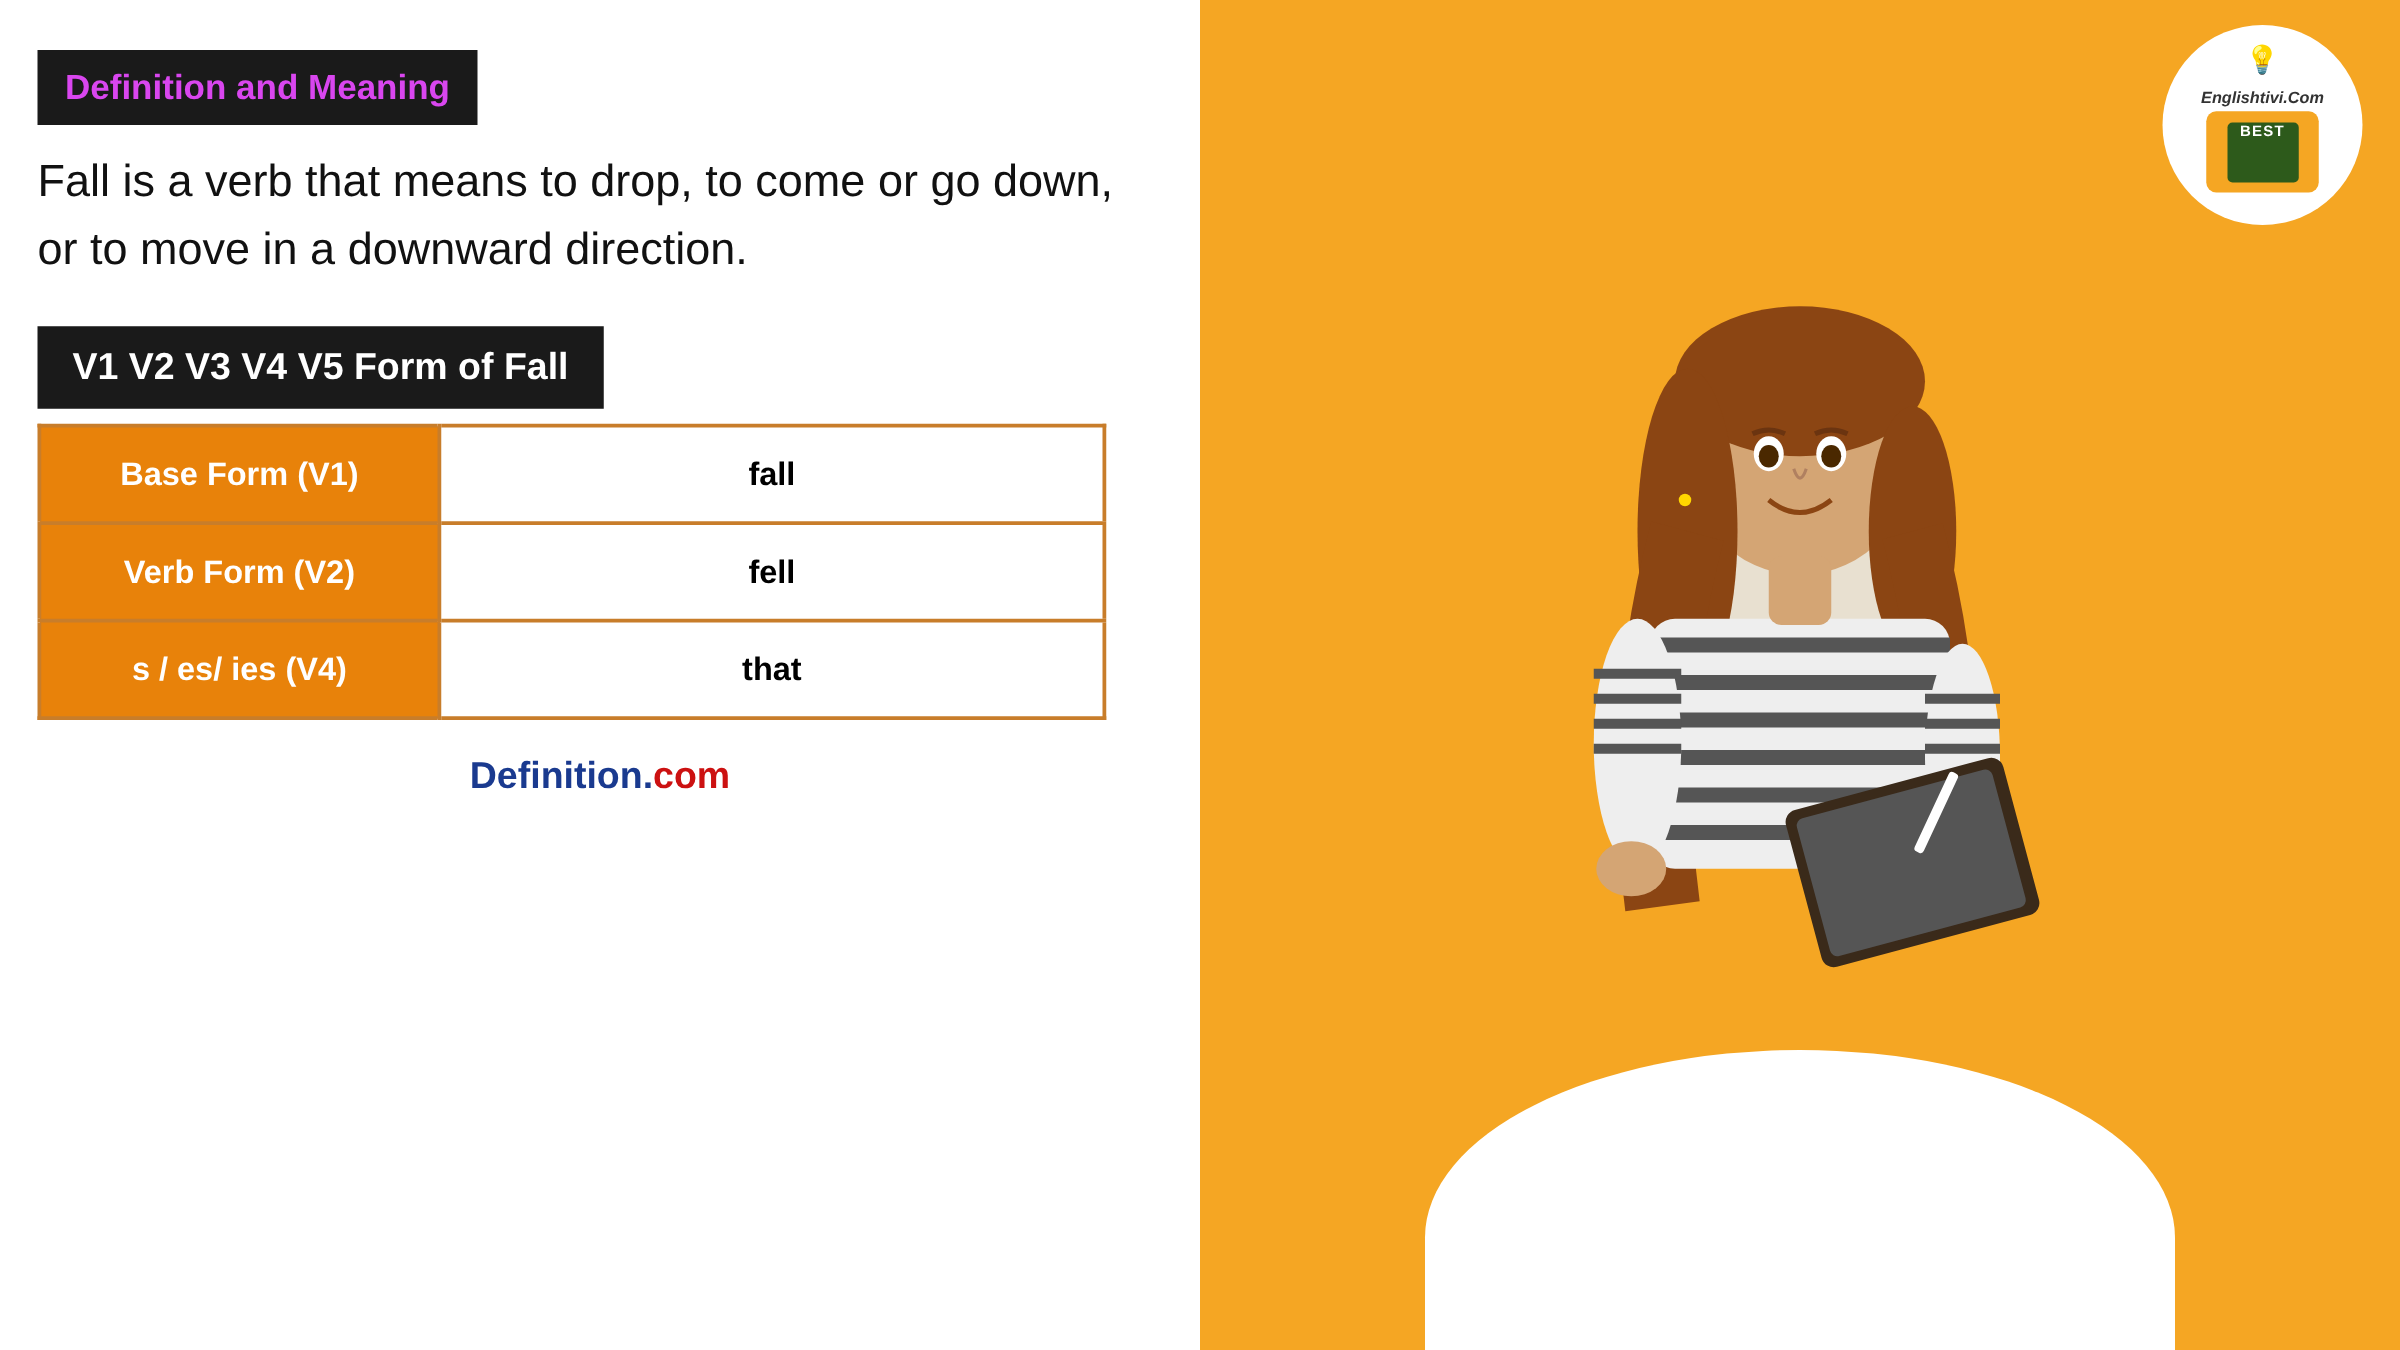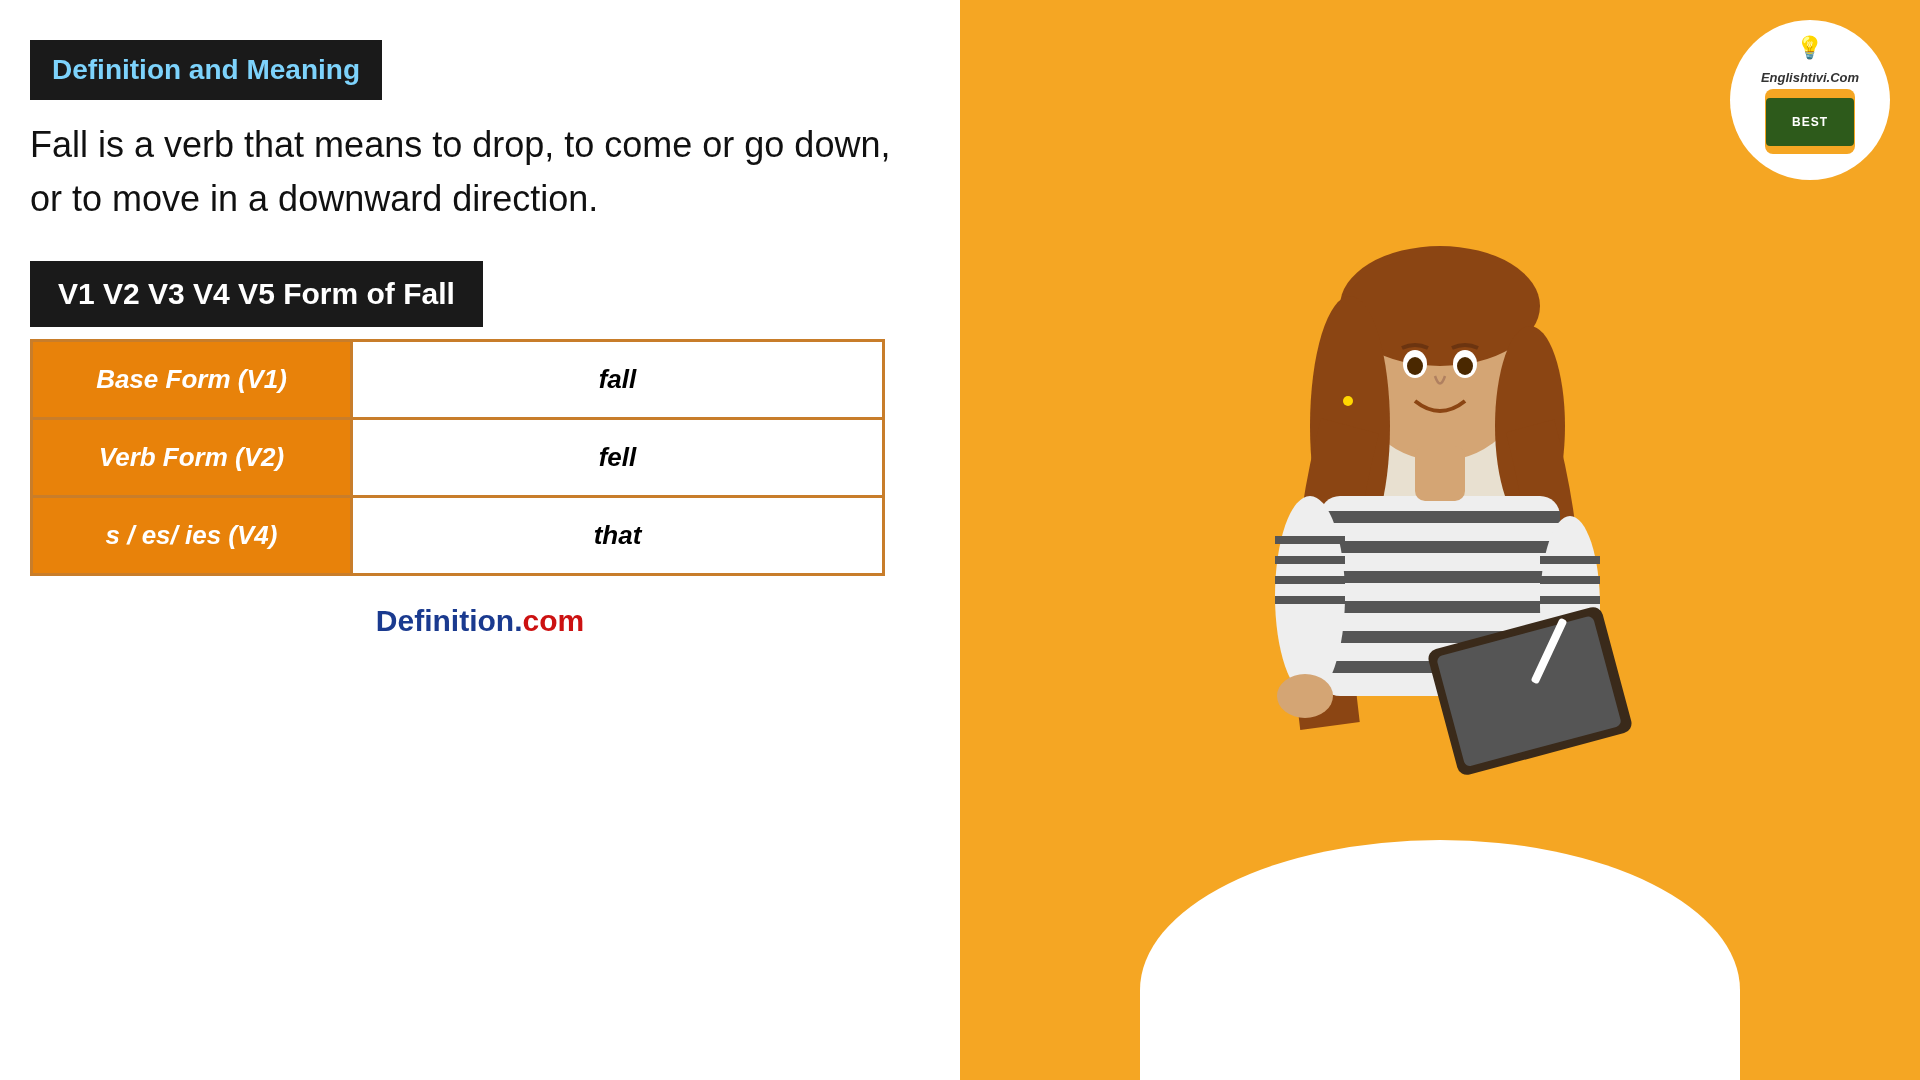--- a/index.html
+++ b/index.html
@@ -56,26 +56,25 @@
       background: #F5A623;
       border-radius: 8px;
       display: flex;
       align-items: center;
       justify-content: center;
       position: relative;
       margin: 4px 0;
     }
 
     .logo-tv-screen {
-      width: 88px;
+      width: 57px;
       height: 48px;
       background: #2d5a1b;
       border-radius: 4px;
       display: flex;
-      align-items: center;
       justify-content: center;
     }
 
     .logo-tv-text {
       color: #fff;
       font-size: 12px;
       font-weight: bold;
       letter-spacing: 1px;
     }
 
@@ -122,21 +121,21 @@
     .verb-word {
       font-size: 72px;
       font-weight: 700;
       color: #222;
       font-style: italic;
     }
 
     
     .section-header-black {
       background: #1a1a1a;
-      color: #7dd3fc;
+      color: #d946ef;
       font-size: 28px;
       font-weight: bold;
       padding: 14px 22px;
       display: inline-block;
       margin-bottom: 18px;
     }
 
     .definition-text {
       font-size: 36px;
       color: #111;
@@ -169,21 +168,20 @@
     }
 
     .verb-table tr:last-child {
       border-bottom: none;
     }
 
     .verb-table td {
       padding: 22px 20px;
       font-size: 26px;
       border-right: 3px solid #c87d2a;
-      font-style: italic;
     }
 
     .verb-table td:last-child {
       border-right: none;
     }
 
     .col-label {
       background: #E8820A;
       color: #fff;
       font-weight: bold;

